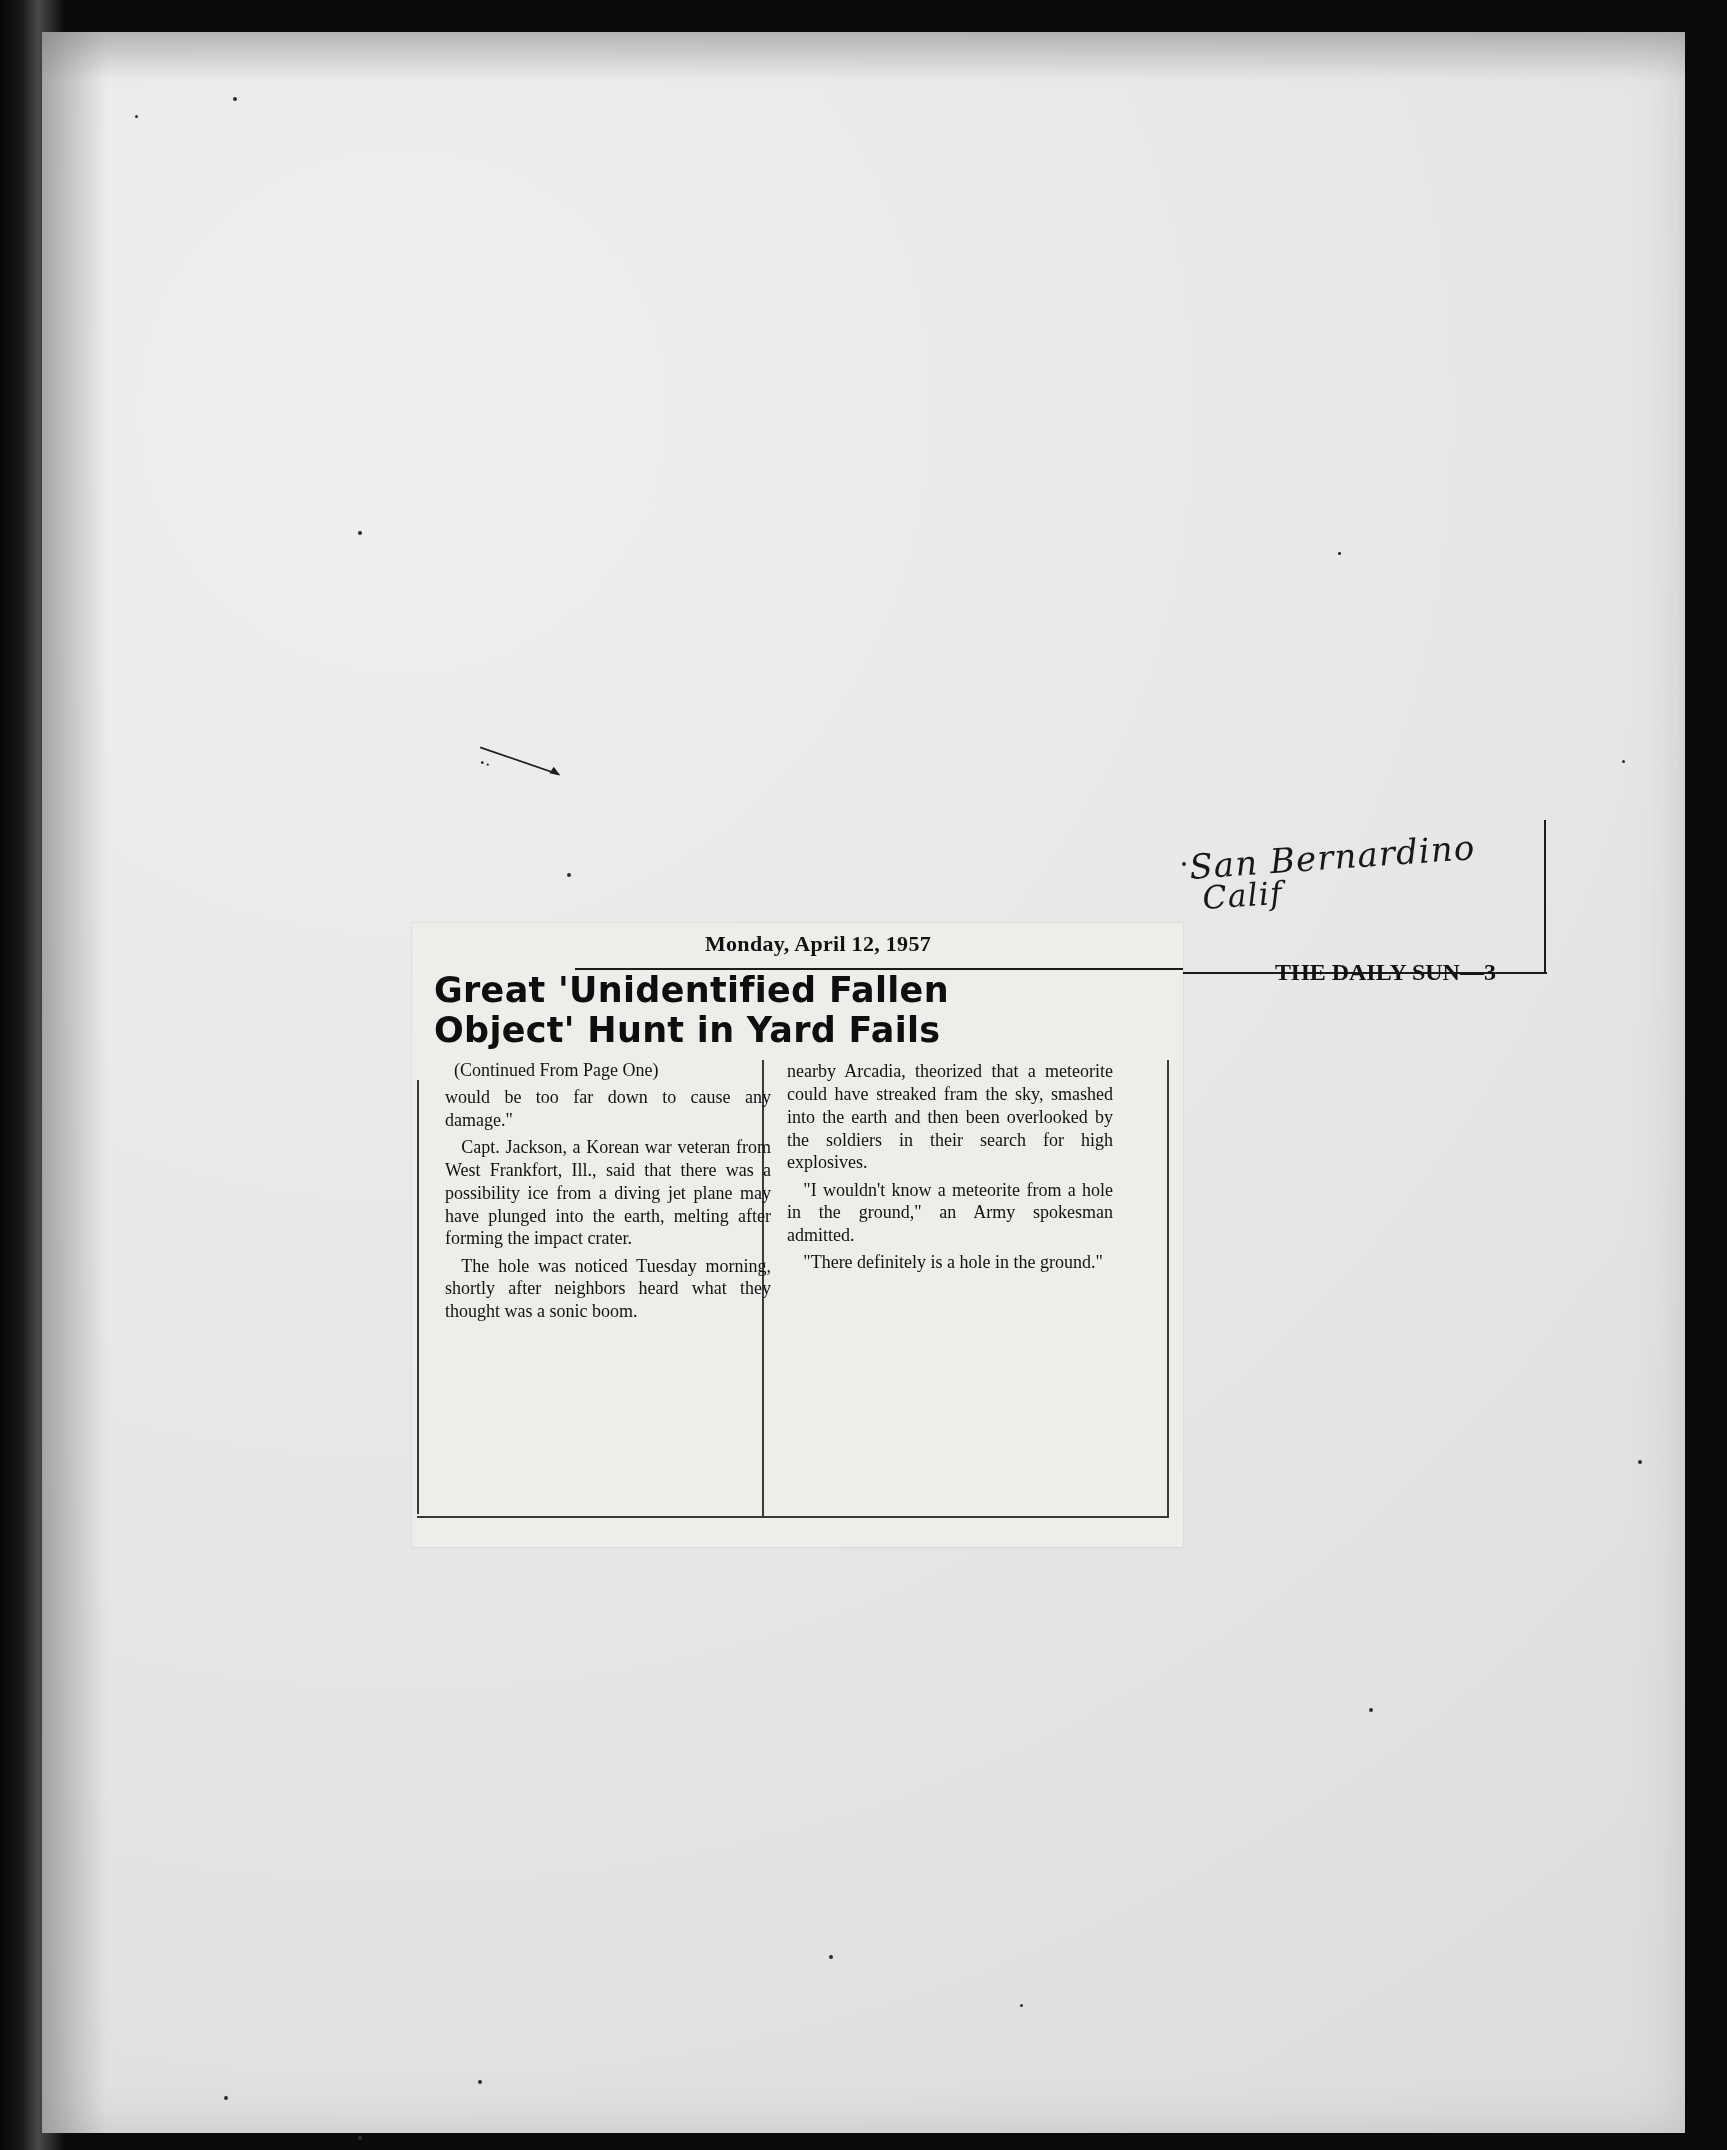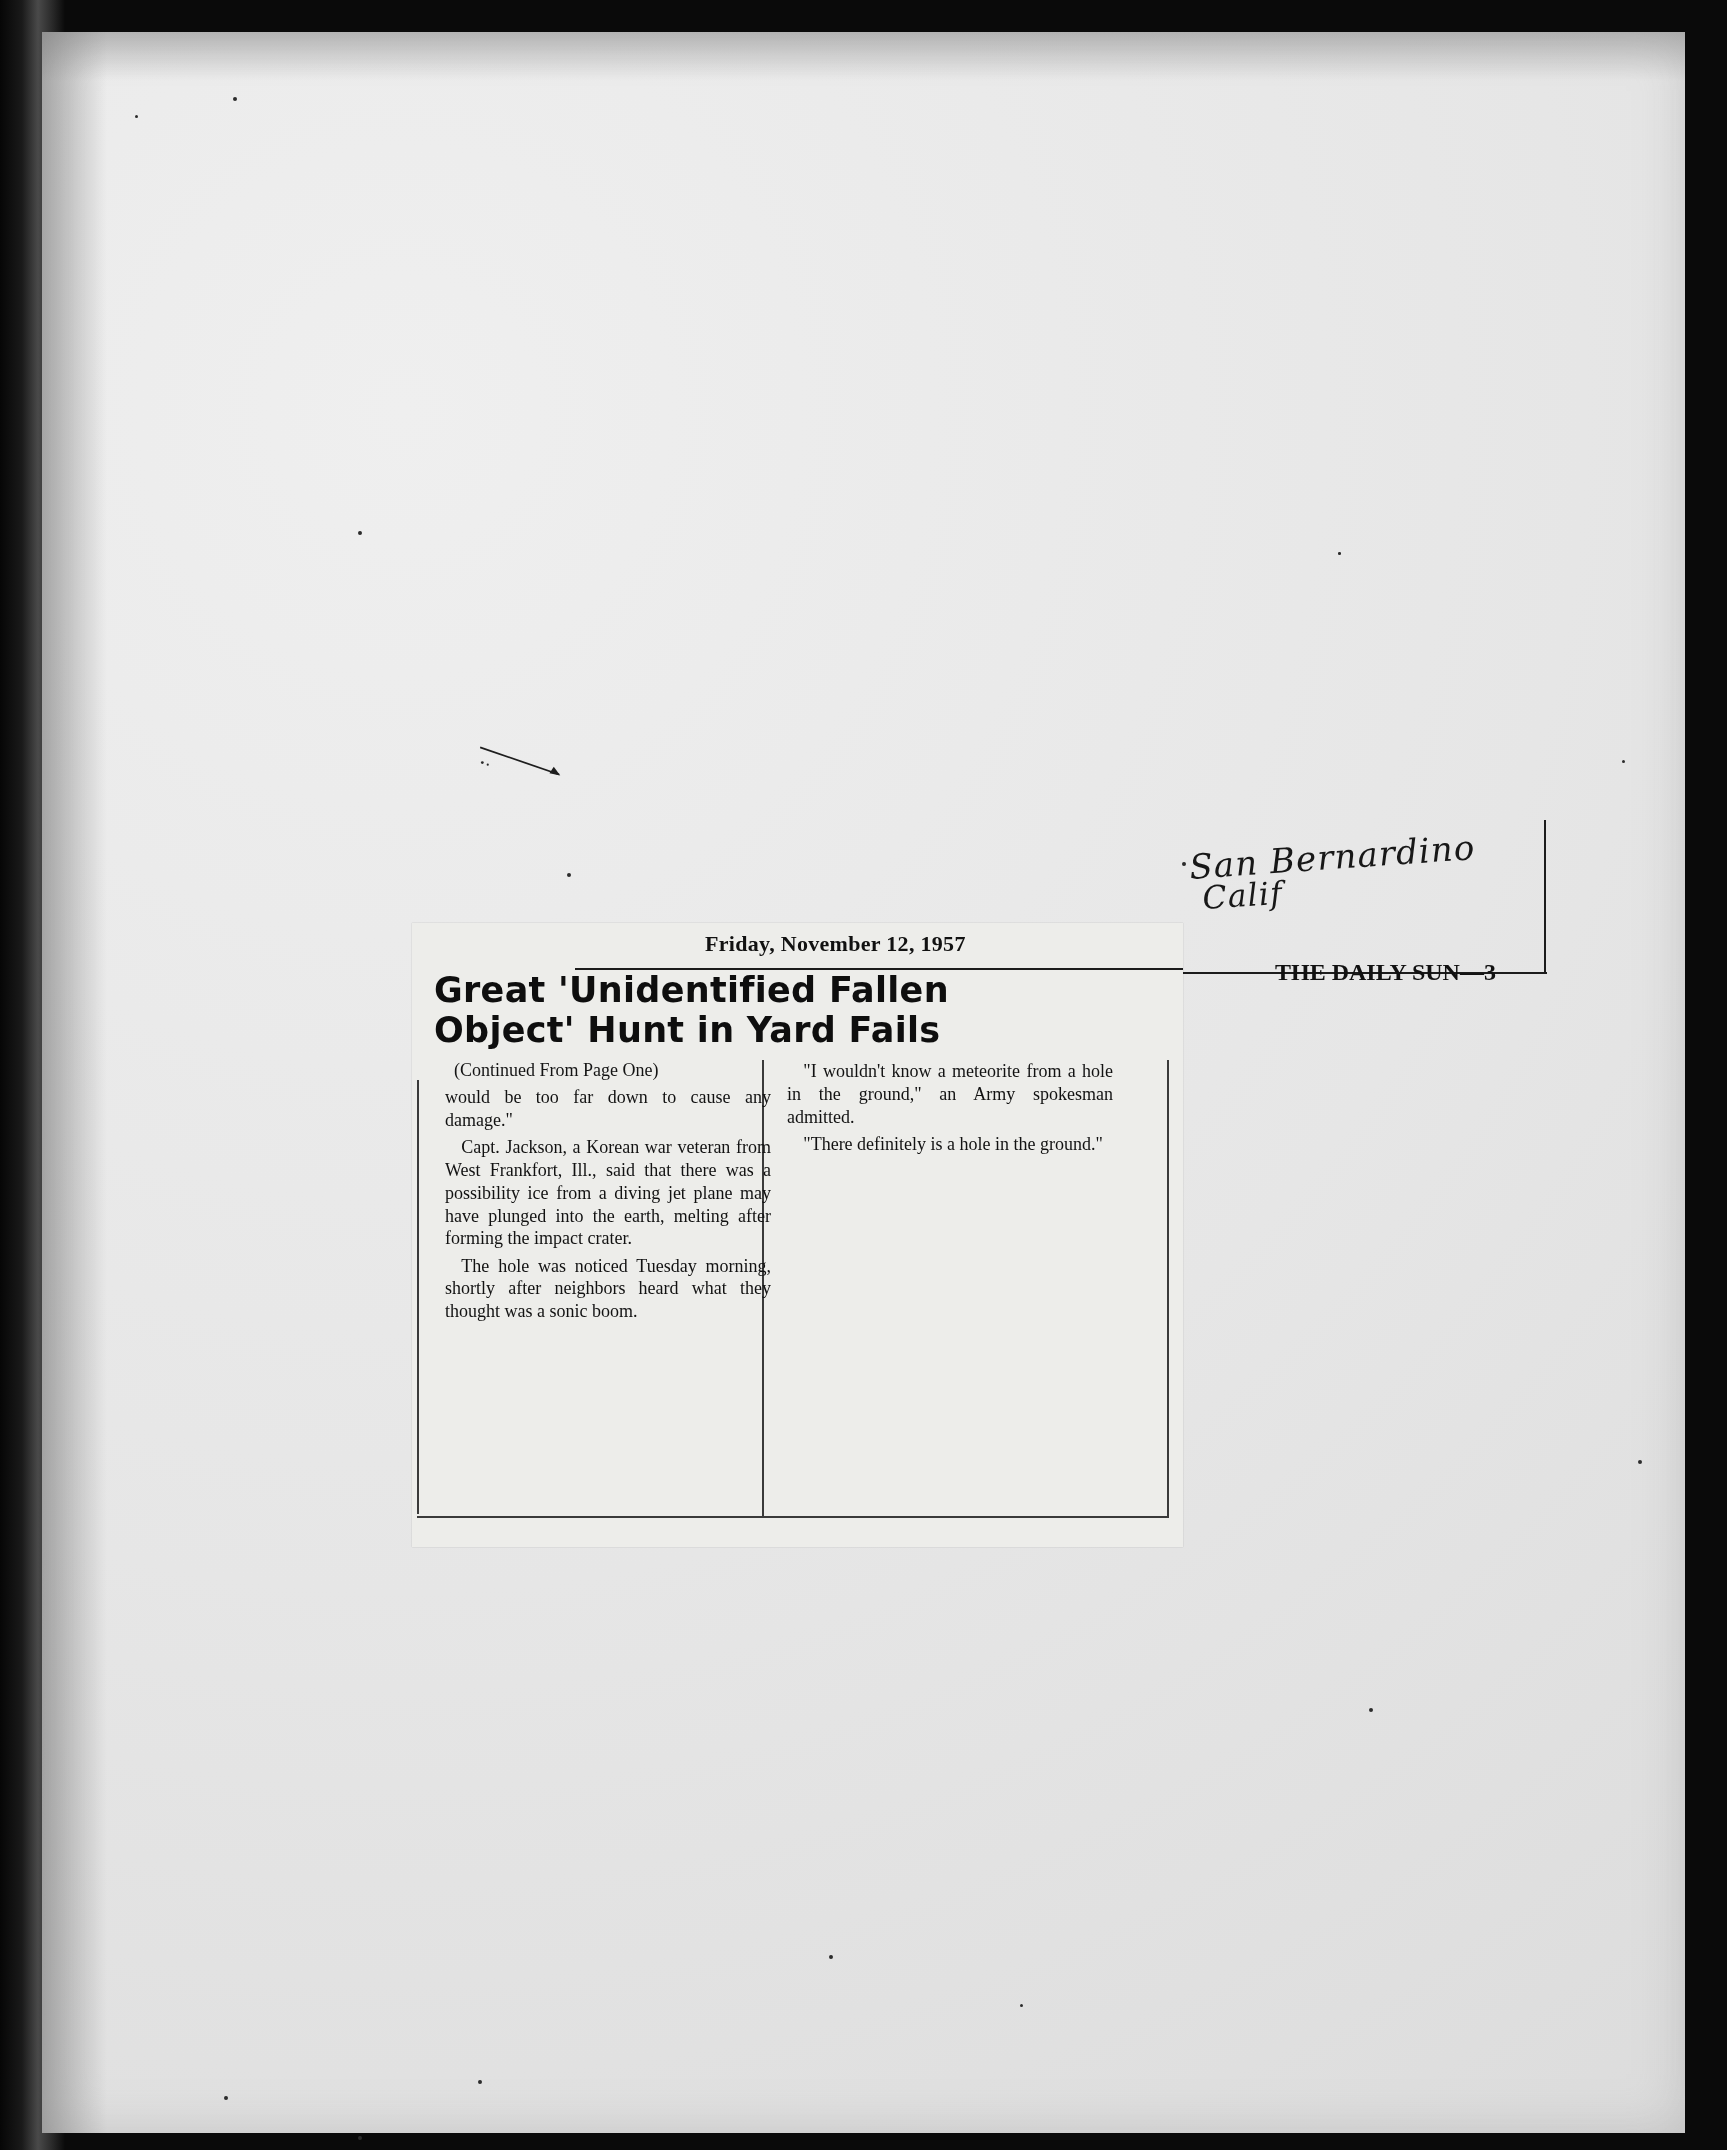--- a/index.html
+++ b/index.html
@@ -285,21 +285,21 @@
 
   <div id="handwriting">
     <div id="hw-line1">San Bernardino</div>
     <div id="hw-line2">Calif</div>
   </div>
 
   <div id="clipping">
     <div id="clipping-inner">
 
       <div id="dateline-row">
-        <div id="date-text">Friday, November 12, 1957</div>
+        <div id="date-text">Monday, April 12, 1957</div>
         <div id="dateline-rule"></div>
       </div>
 
       <div id="headline">
         <div>Great 'Unidentified Fallen</div>
         <div>Object' Hunt in Yard Fails</div>
       </div>
 
       <div id="continued">(Continued From Page One)</div>
 
@@ -310,20 +310,21 @@
 
       <div id="body-cols">
 
         <div class="col" id="col-left">
           <p class="noindent">would be too far down to cause any damage."</p>
           <p>Capt. Jackson, a Korean war veteran from West Frankfort, Ill., said that there was a possibility ice from a diving jet plane may have plunged into the earth, melting after forming the impact crater.</p>
           <p>The hole was noticed Tuesday morning, shortly after neighbors heard what they thought was a sonic boom.</p>
         </div>
 
         <div class="col" id="col-right">
+          <p class="noindent">nearby Arcadia, theorized that a meteorite could have streaked fram the sky, smashed into the earth and then been overlooked by the soldiers in their search for high explosives.</p>
           <p>"I wouldn't know a meteorite from a hole in the ground," an Army spokesman admitted.</p>
           <p>"There definitely is a hole in the ground."</p>
         </div>
 
       </div>
     </div>
   </div>
 
 </div>
 

